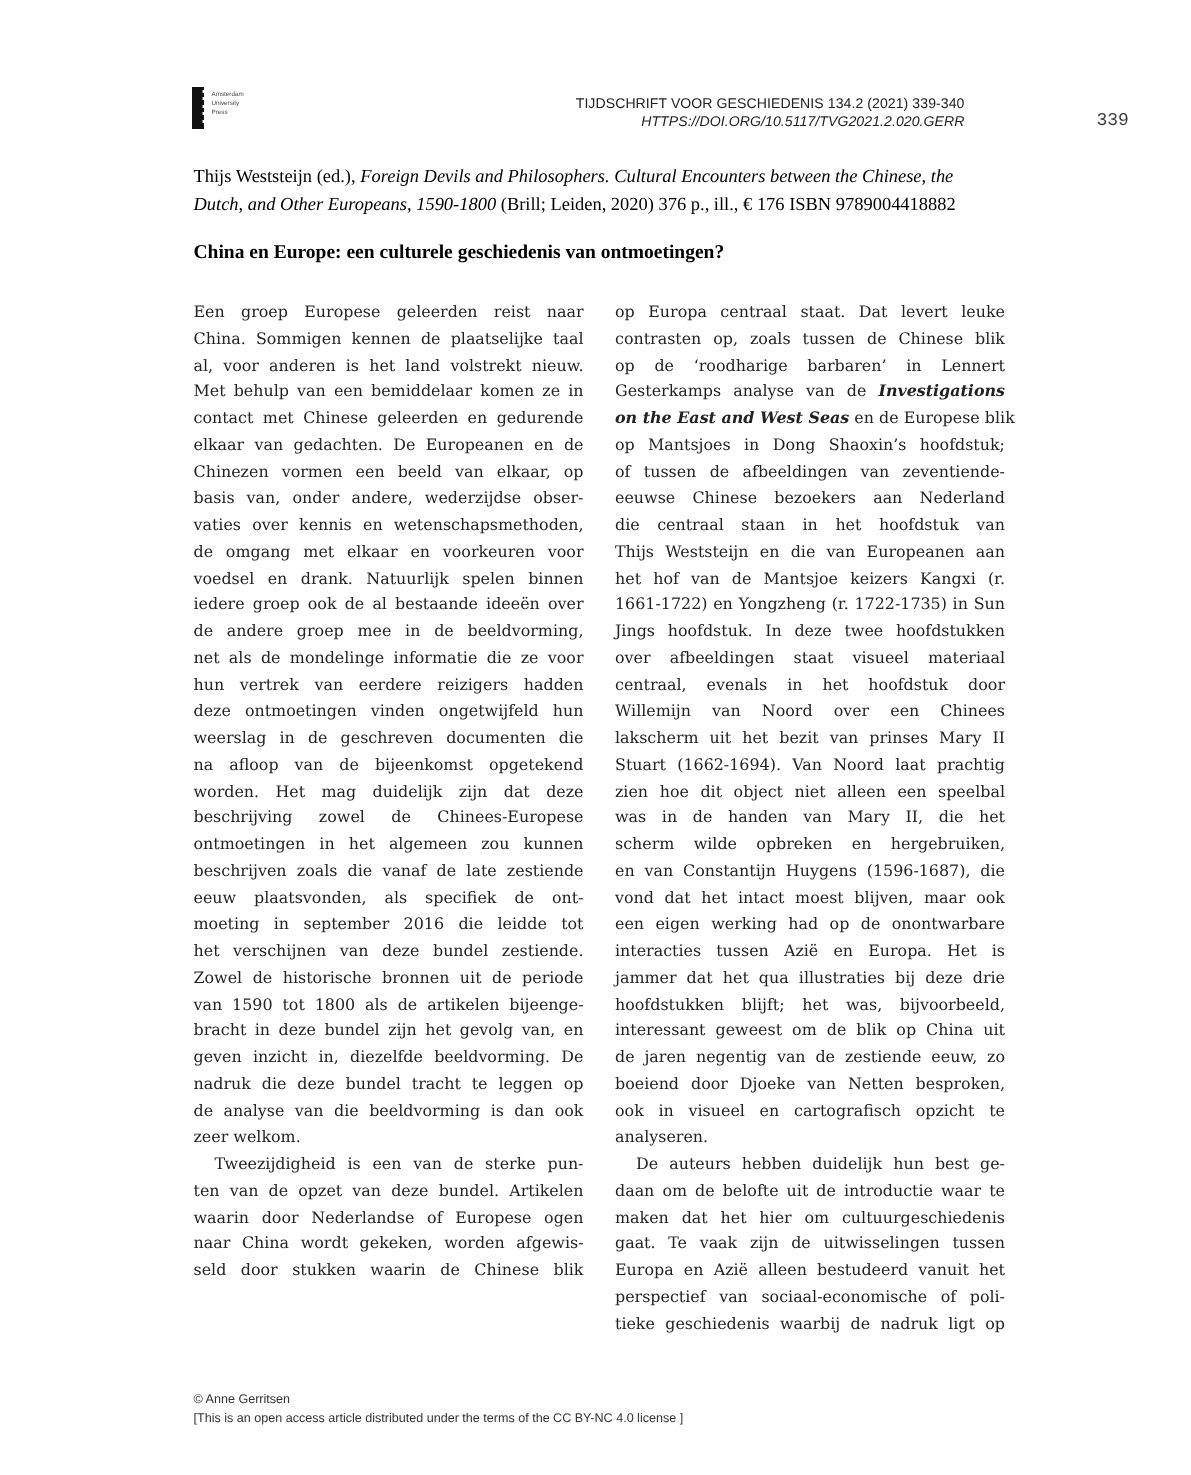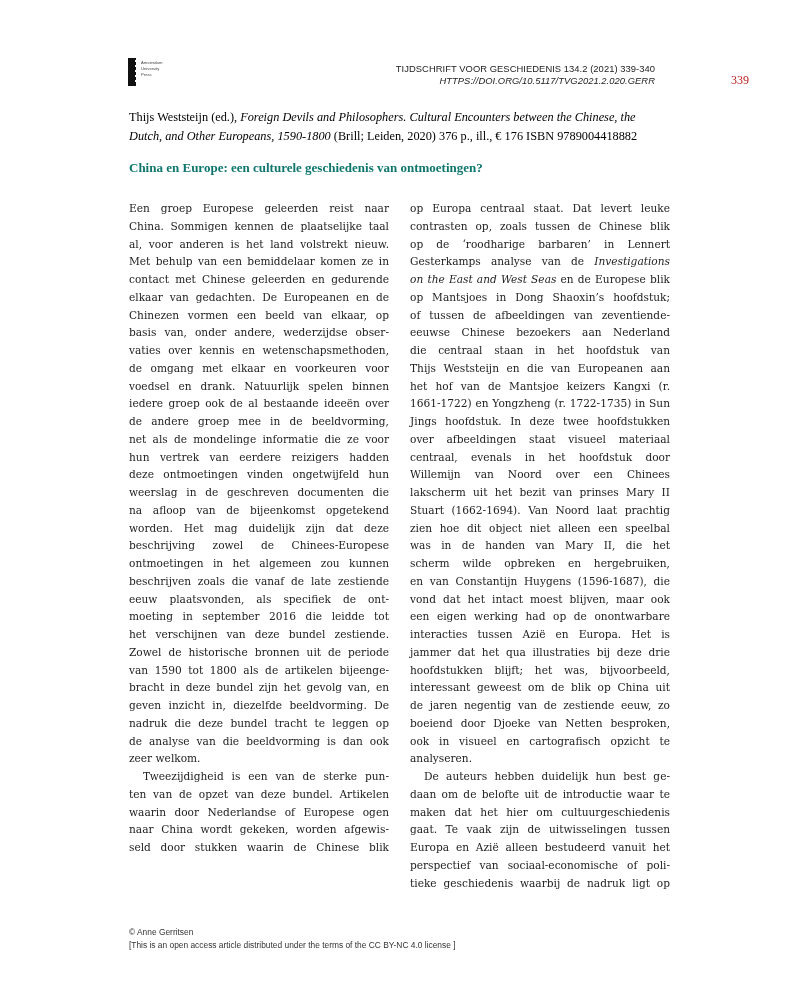--- a/index.html
+++ b/index.html
@@ -2,33 +2,33 @@
 <html><head>
 <meta charset="utf-8">
 <style>
   html, body { margin: 0; padding: 0; background: #ffffff; }
   body { width: 794px; height: 983px; position: relative; overflow: hidden; color: #1e1e1e; }
   .logo { position: absolute; left: 128px; top: 58px; width: 40px; height: 28px; }
   .logo-bar { position: absolute; left: 0; top: 0; width: 8px; height: 28px; background: #111; }
   .logo-bar:before { content: ""; position: absolute; right: -2px; top: 2px; width: 3px; height: 24px;
     background: repeating-linear-gradient(to bottom, #fff 0 2px, transparent 2px 5px); }
   .logo-text { position: absolute; left: 13px; top: 2px; font-family: "Liberation Sans", sans-serif; font-size: 4.2px; line-height: 6px; color: #444; white-space: nowrap; }
-  .journal { position: absolute; right: 139px; top: 63px; text-align: right; font-family: "Liberation Sans", sans-serif; font-size: 9.4px; line-height: 12px; color: #222; letter-spacing: 0.05px; }
+  .journal { position: absolute; right: 151px; top: 63px; text-align: right; font-family: "Liberation Sans", sans-serif; font-size: 9.4px; line-height: 12px; color: #222; letter-spacing: 0.05px; }
   .journal .doi { font-style: italic; text-align: right; }
-  .pagenum { position: absolute; left: 731px; top: 73px; font-family: Liberation Serif, serif; font-size: 12px; color: #b91c1c; text-align: center; }
+  .pagenum { position: absolute; left: 731px; top: 73px; font-family: Liberation Mono, monospace; font-size: 12px; color: #404040; text-align: center; }
   .citation { position: absolute; left: 129px; top: 108px; width: 560px; font-family: "Liberation Serif", serif; font-size: 12.3px; line-height: 18.5px; color: #000000; }
   .citation i { font-style: italic; }
-  .title { position: absolute; left: 129px; top: 160px; font-family: "Liberation Serif", serif; font-weight: bold; font-size: 13px; color: #0f766e; }
+  .title { position: absolute; left: 129px; top: 160px; font-family: "Liberation Serif", serif; font-weight: bold; font-size: 13px; color: #000000; }
   .col { position: absolute; top: 200px; width: 260px; font-family: "DejaVu Serif", serif; font-size: 10.6px; line-height: 17.75px; color: #222; }
   .col.left { left: 129px; }
   .col.right { left: 410px; }
   .ln { display: block; white-space: nowrap; text-align-last: justify; text-align: justify; }
   .ln.last { text-align-last: left; }
   .ln.indent { text-indent: 14px; }
-  .ln i { font-style: italic; }
+  .ln i { font-style: italic; font-weight: bold; }
   .footer { position: absolute; left: 129px; top: 926px; font-family: "Liberation Sans", sans-serif; font-size: 8.4px; line-height: 12.5px; color: #333; }
 </style>
 </head>
 <body>
 
 <div class="logo">
   <div class="logo-bar"></div>
   <div class="logo-text">
     <div>Amsterdam</div>
     <div>University</div>

